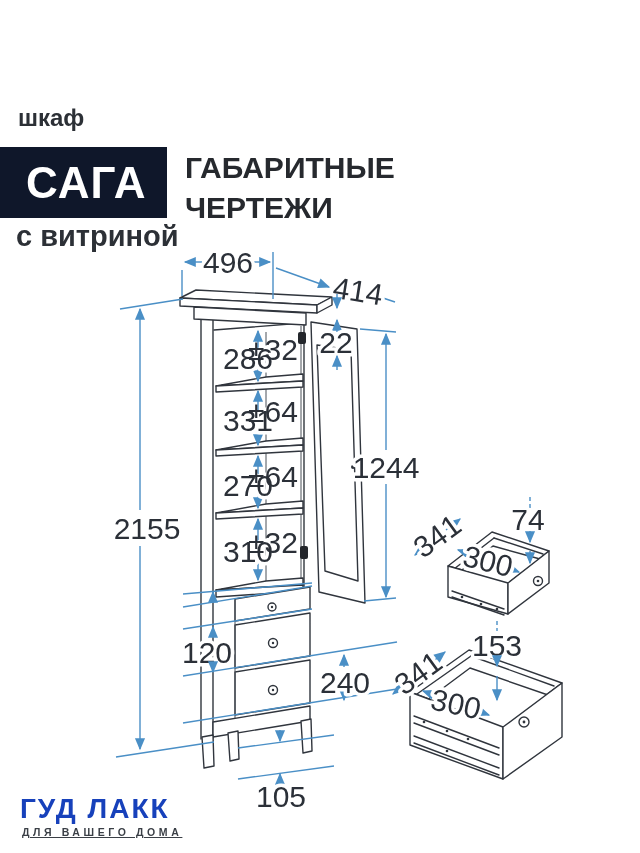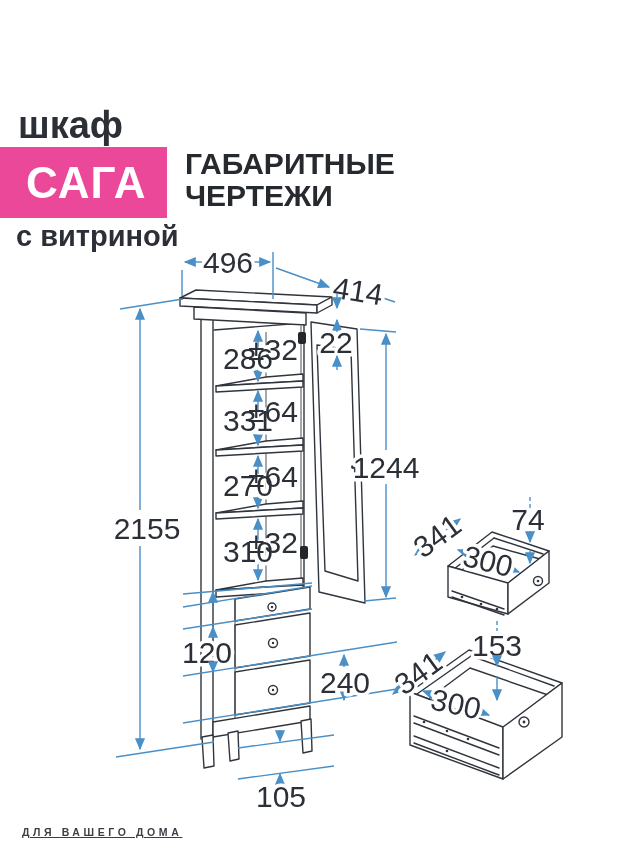--- a/index.html
+++ b/index.html
@@ -1,24 +1,24 @@
 <!DOCTYPE html>
 <html><head>
 <meta charset="utf-8">
 <style>
   html,body{margin:0;padding:0;background:#fff;}
   .page{position:relative;width:640px;height:853px;background:#ffffff;overflow:hidden;
         font-family:"Liberation Sans",sans-serif;}
-  .kicker{position:absolute;left:18px;top:104px;font-size:38px;font-weight:700;color:#2c3036;}
-  .name-box{position:absolute;left:0;top:147px;width:167px;height:71px;background:#ec4899;
+  .kicker{position:absolute;left:18px;top:104px;font-size:24px;font-weight:700;color:#2c3036;}
+  .name-box{position:absolute;left:0;top:147px;width:167px;height:71px;background:#0f172a;
             display:flex;align-items:center;}
   .name{color:#ffffff;font-size:44px;font-weight:700;padding-left:26px;letter-spacing:1px;}
   .variant{position:absolute;left:16px;top:220px;font-size:29px;font-weight:700;color:#2c3036;}
   .title{position:absolute;left:185px;top:148px;font-size:30px;font-weight:700;color:#26292e;
-         line-height:32px;white-space:pre-line;}
+         line-height:40px;white-space:pre-line;}
   .logo{position:absolute;left:20px;top:793px;color:#1741bb;font-size:28px;font-weight:700;letter-spacing:2px;}
   .tagline{position:absolute;left:22px;top:826px;font-size:10.5px;font-weight:700;letter-spacing:3.6px;color:#3a3f46;text-decoration:underline;}
   svg.draw{position:absolute;left:0;top:0;}
   svg.draw text{font-family:"Liberation Sans",sans-serif;fill:#2b3038;text-anchor:middle;
                 dominant-baseline:central;font-size:30px;}
   .halo{paint-order:stroke;stroke:#ffffff;stroke-width:7px;stroke-linejoin:round;}
   .xl{font-size:34px;} .lg{font-size:33px;} .md{font-size:27px;} .w3{font-size:29px;} .sm{font-size:15px;text-anchor:start;}
   .dk{stroke:#30353d;stroke-width:1.4;fill:none;stroke-linejoin:round;stroke-linecap:round;}
   .dkf{stroke:#30353d;stroke-width:1.4;fill:#ffffff;stroke-linejoin:round;}
   .dk1{stroke:#4a5058;stroke-width:1;fill:none;}
@@ -242,14 +242,15 @@
         <line class="dim" x1="431" y1="663" x2="445" y2="652" marker-end="url(#ah)"></line>
         <line class="dim" x1="405" y1="684" x2="393" y2="694" marker-end="url(#ah)"></line>
         <text class="md halo" x="418" y="673" transform="rotate(-36 418 673)">341</text>
         <line class="dim" x1="437" y1="696" x2="423" y2="691" marker-end="url(#ah)"></line>
         <line class="dim" x1="475" y1="710" x2="489" y2="715" marker-end="url(#ah)"></line>
         <text class="w3 halo" x="456" y="704" transform="rotate(12 456 704)">300</text>
       </g>
     </g>
   </svg>
 
+  <div class="logo">ГУД ЛАКК</div>
   <div class="tagline">ДЛЯ ВАШЕГО ДОМА</div>
 </div>
 
 </body></html>

